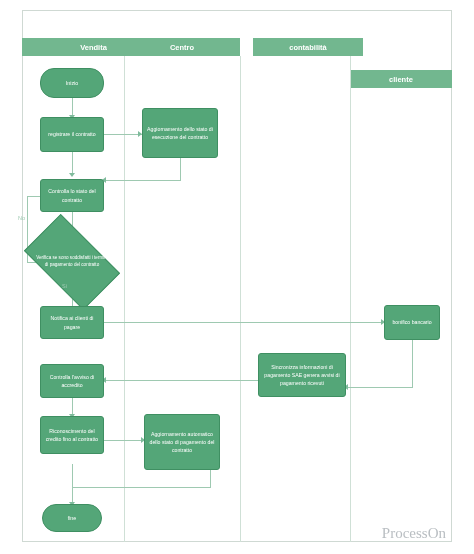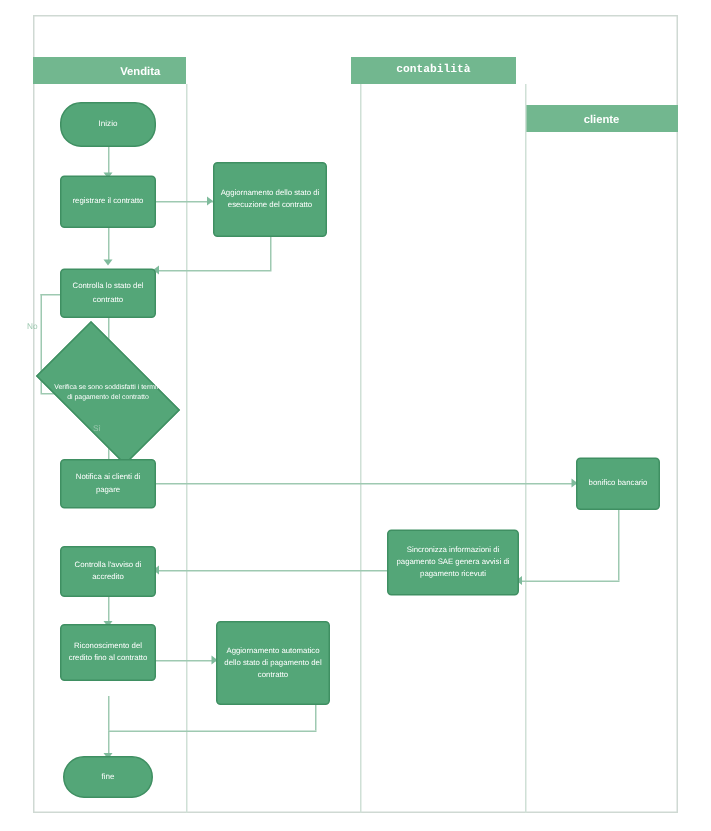--- a/index.html
+++ b/index.html
@@ -53,21 +53,22 @@
 </style>
 </head>
 <body>
 
 <div id="canvas">
 
   <div class="board"></div>
 
 
   <div class="lane-head" style="left:22px;width:102px;padding-left:41px;">Vendita</div>
-  <div class="lane-head" style="left:234px;width:110px;font-family:Liberation Mono, monospace;">contabilità</div>
+  <div class="lane-head" style="left:124px;width:116px;">Centro</div>
+  <div class="lane-head" style="left:253px;width:110px;">contabilità</div>
   <div class="lane-head" style="left:350px;width:102px;margin-top:32px;">cliente</div>
 
   <div class="lane-div" style="left:124px;"></div>
   <div class="lane-div" style="left:240px;"></div>
   <div class="lane-div" style="left:350px;"></div>
 
   <div class="conn v" style="left:72px;top:98px;height:19px;"></div>
   <div class="arrow down" style="left:69px;top:115px;"></div>
 
   <div class="conn h" style="left:104px;top:134px;width:38px;"></div>
@@ -136,13 +137,14 @@
 
   <div class="node proc" style="left:40px;top:416px;width:64px;height:38px;">Riconoscimento del credito fino al contratto</div>
 
   <div class="node proc" style="left:144px;top:414px;width:76px;height:56px;">Aggiornamento automatico dello stato di pagamento del contratto</div>
 
   <div class="node term" style="left:42px;top:504px;width:60px;height:28px;font-size:5.4px;">fine</div>
 
   <div class="elabel" style="left:18px;top:215px;">No</div>
   <div class="elabel" style="left:62px;top:283px;">Sì</div>
 
+  <div class="watermark">ProcessOn</div>
 </div>
 
 </body></html>

